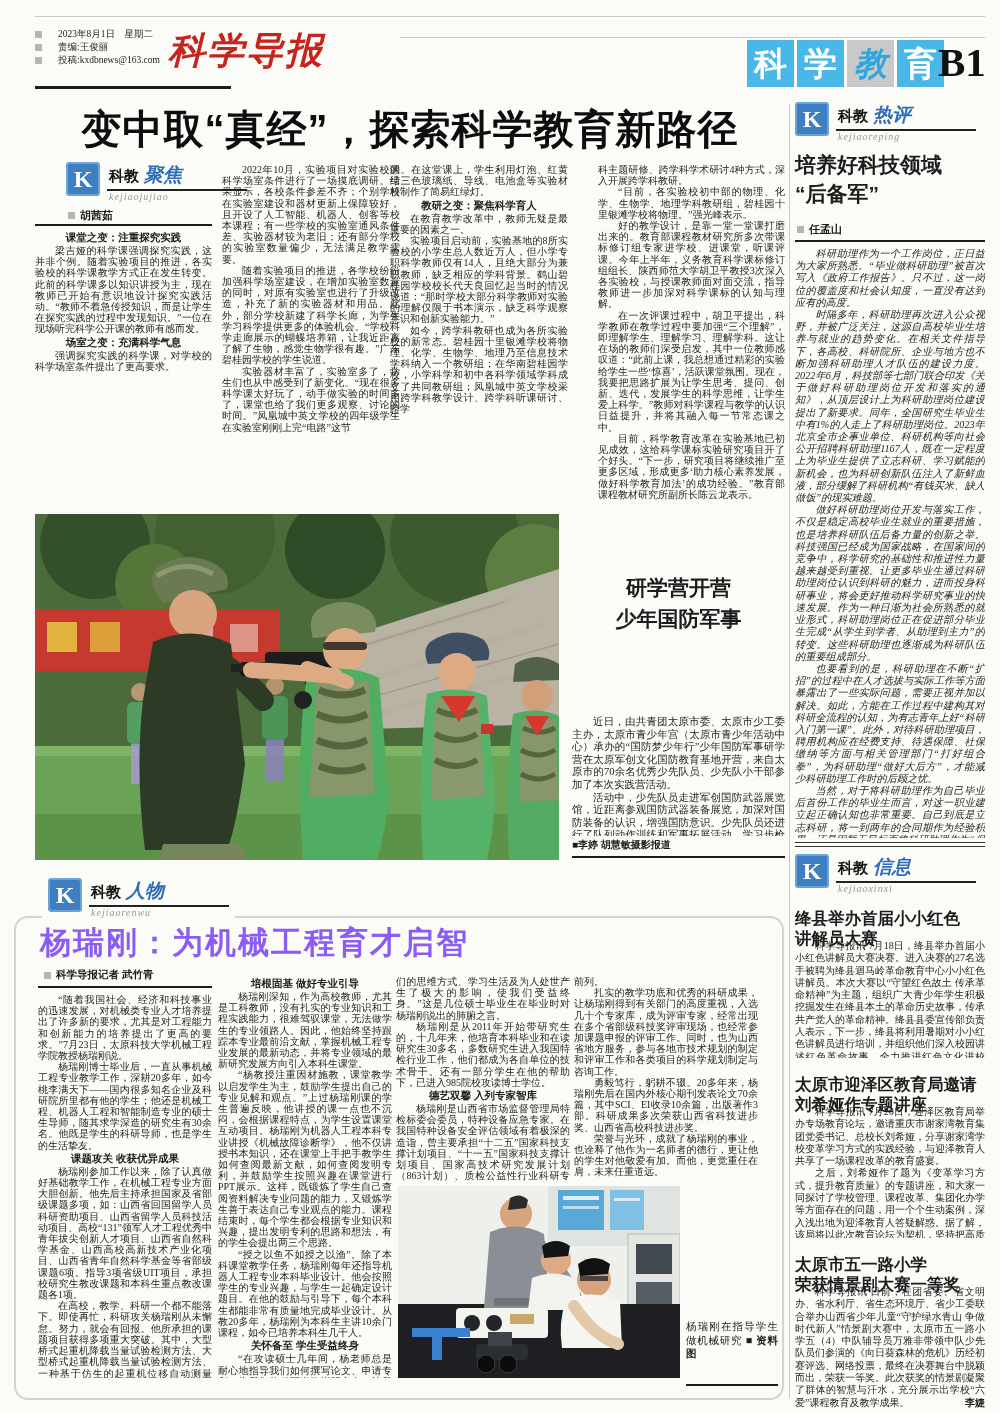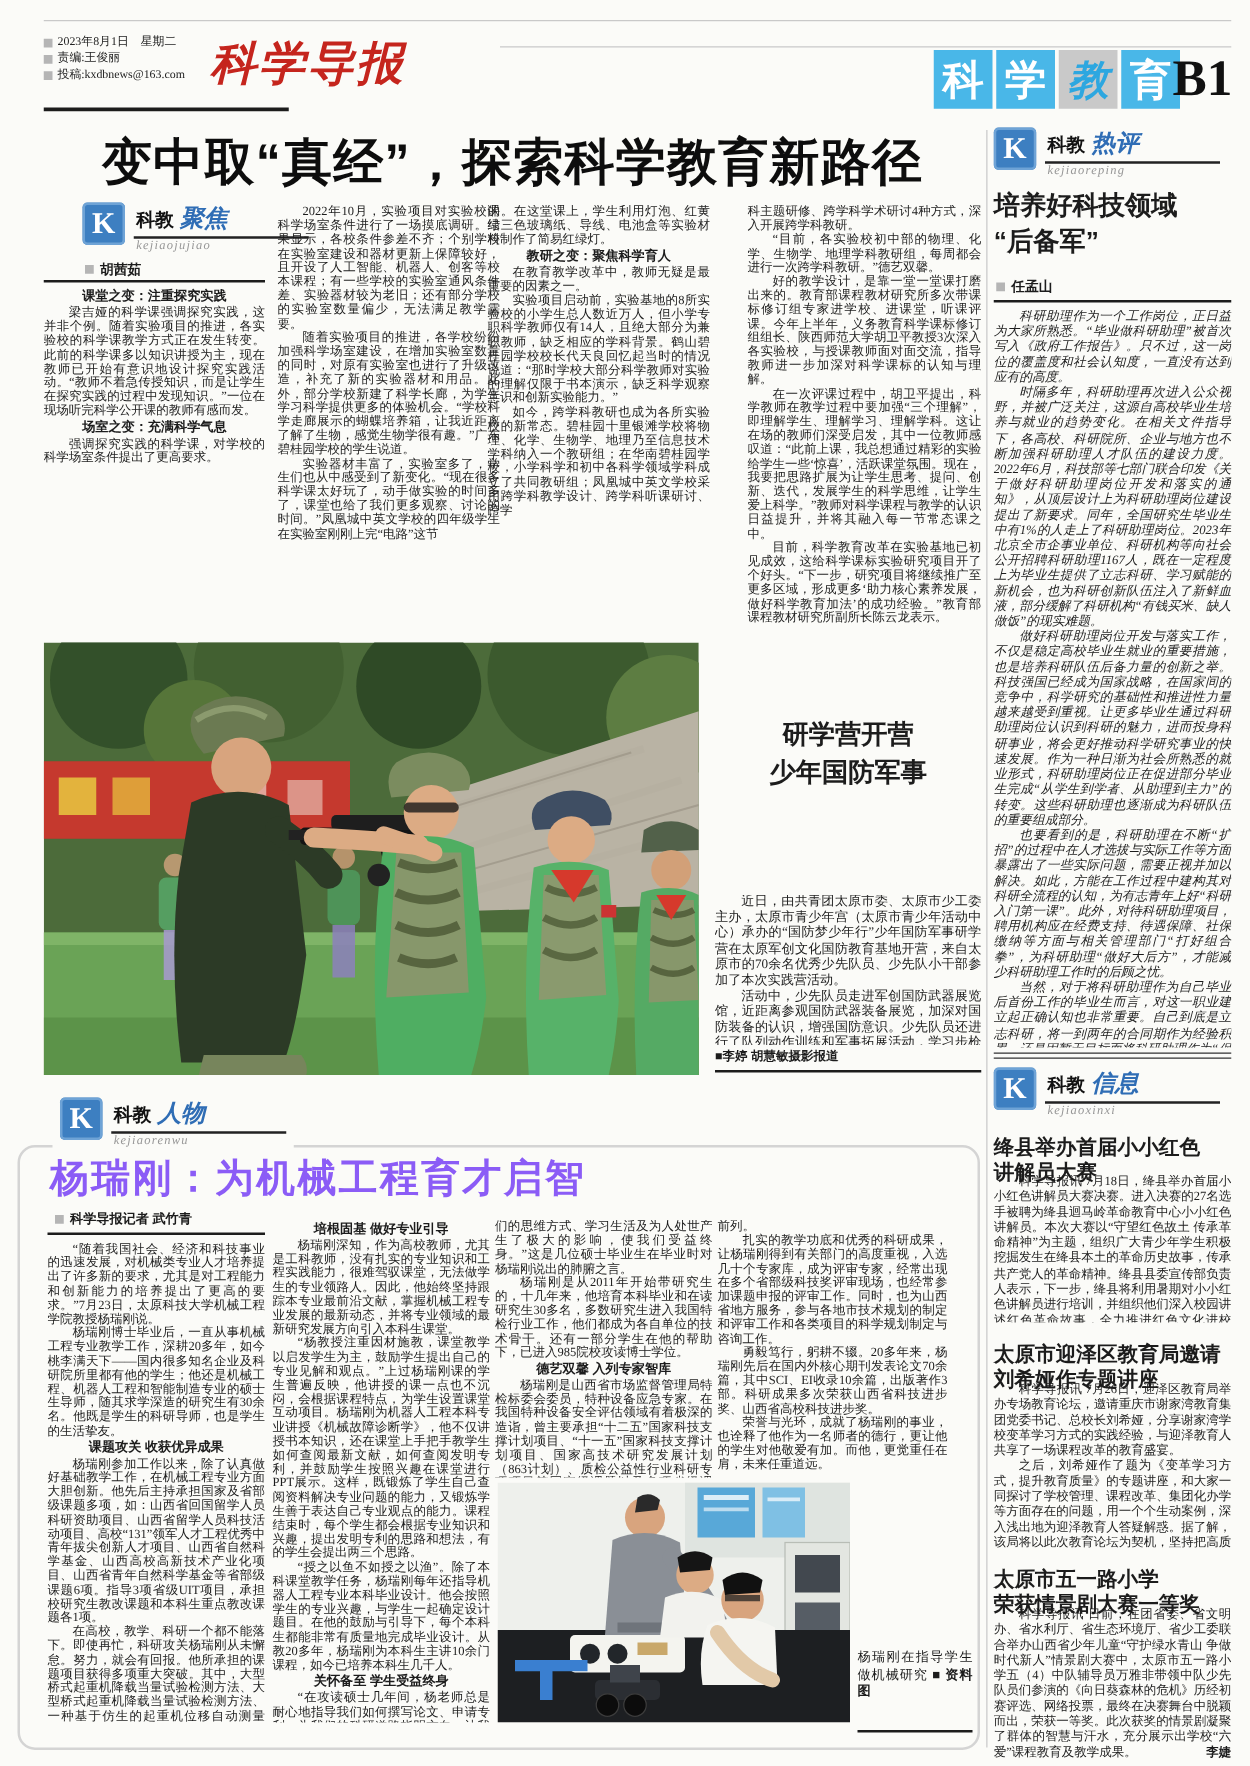--- a/index.html
+++ b/index.html
@@ -5,21 +5,21 @@
   html,body{margin:0;padding:0;}
   body{
     width:1000px;height:1413px;position:relative;overflow:hidden;
     background:#fbfbf8;color:#1c1c1c;
     font-family:"Liberation Serif","DejaVu Serif",serif;
   }
   .abs{position:absolute;}
   .rule{background:#c9c9c9;}
   .blackrule{background:#1c1c1c;}
   
-  .info-line{font-size:9.5px;line-height:13px;color:#222;display:flex;align-items:center;gap:4px;}
+  .info-line{font-size:9.5px;line-height:13px;color:#222;display:flex;align-items:center;gap:16px;}
   .sq{width:7px;height:7px;background:#b5b5b5;display:inline-block;flex:0 0 auto;}
   .masthead{font-size:37px;font-weight:bold;font-style:italic;color:#c5251d;letter-spacing:2px;font-family:"Liberation Serif",serif;}
   .hdr-block{width:47px;height:47px;background:#49b7e8;color:#fff;font-weight:bold;font-size:33px;line-height:47px;text-align:center;display:inline-block;margin-left:3px;font-family:"Liberation Sans",sans-serif;}
   .hdr-block.alt{background:#c9c9c9;color:#2da7e0;font-style:italic;}
   .pageno{font-size:41px;font-weight:bold;font-family:"Liberation Serif",serif;color:#111;}
   
   .headline{font-size:40px;font-weight:900;letter-spacing:1px;text-align:center;font-family:"Liberation Sans",sans-serif;color:#0d0d0d;}
   
   .badge{display:flex;gap:7px;align-items:flex-start;}
   .badge-k{width:34px;height:34px;background:#3d7fc1;color:#fff;font-weight:bold;font-size:24px;display:flex;align-items:center;justify-content:center;border-radius:4px;font-family:"Liberation Serif",serif;box-shadow:inset 0 0 0 2px #6ea3d6;}
@@ -111,21 +111,21 @@
   </div>
 <div class="abs colbody" style="left:390px;top:164px;width:178px;height:344px;">
     <div class="para flush">课。在这堂课上，学生利用灯泡、红黄绿三色玻璃纸、导线、电池盒等实验材料制作了简易红绿灯。</div>
     <div class="para head">教研之变：聚焦科学育人</div>
     <div class="para">在教育教学改革中，教师无疑是最重要的因素之一。</div>
     <div class="para">实验项目启动前，实验基地的8所实验校的小学生总人数近万人，但小学专职科学教师仅有14人，且绝大部分为兼职教师，缺乏相应的学科背景。鹤山碧桂园学校校长代天良回忆起当时的情况说道：“那时学校大部分科学教师对实验的理解仅限于书本演示，缺乏科学观察意识和创新实验能力。”</div>
     <div class="para">如今，跨学科教研也成为各所实验校的新常态。碧桂园十里银滩学校将物理、化学、生物学、地理乃至信息技术学科纳入一个教研组；在华南碧桂园学校，小学科学和初中各科学领域学科成立了共同教研组；凤凰城中英文学校采用跨学科教学设计、跨学科听课研讨、跨学</div>
   </div>
 <div class="abs colbody" style="left:598px;top:164px;width:187px;height:344px;">
     <div class="para flush">科主题研修、跨学科学术研讨4种方式，深入开展跨学科教研。</div>
-    <div class="para">“目前，各实验校初中部的物理、化学、生物学、地理学科教研组，每周都会进行一次跨学科教研。”德艺双馨。</div>
+    <div class="para">“目前，各实验校初中部的物理、化学、生物学、地理学科教研组，碧桂园十里银滩学校将物理。”强光峰表示。</div>
     <div class="para">好的教学设计，是靠一堂一堂课打磨出来的。教育部课程教材研究所多次带课标修订组专家进学校、进课堂，听课评课。今年上半年，义务教育科学课标修订组组长、陕西师范大学胡卫平教授3次深入各实验校，与授课教师面对面交流，指导教师进一步加深对科学课标的认知与理解。</div>
     <div class="para">在一次评课过程中，胡卫平提出，科学教师在教学过程中要加强“三个理解”，即理解学生、理解学习、理解学科。这让在场的教师们深受启发，其中一位教师感叹道：“此前上课，我总想通过精彩的实验给学生一些‘惊喜’，活跃课堂氛围。现在，我要把思路扩展为让学生思考、提问、创新、迭代，发展学生的科学思维，让学生爱上科学。”教师对科学课程与教学的认识日益提升，并将其融入每一节常态课之中。</div>
     <div class="para">目前，科学教育改革在实验基地已初见成效，这给科学课标实验研究项目开了个好头。“下一步，研究项目将继续推广至更多区域，形成更多‘助力核心素养发展，做好科学教育加法’的成功经验。”教育部课程教材研究所副所长陈云龙表示。</div>
   </div>
 
 <div class="abs" style="left:35px;top:514px;width:524px;height:346px;">
 <svg width="524" height="346" viewBox="0 0 524 346">
   <rect width="524" height="346" fill="#4c6b3a"></rect>
   <circle cx="60" cy="30" r="55" fill="#33502a"></circle>
       <circle cx="180" cy="20" r="60" fill="#426031"></circle>

